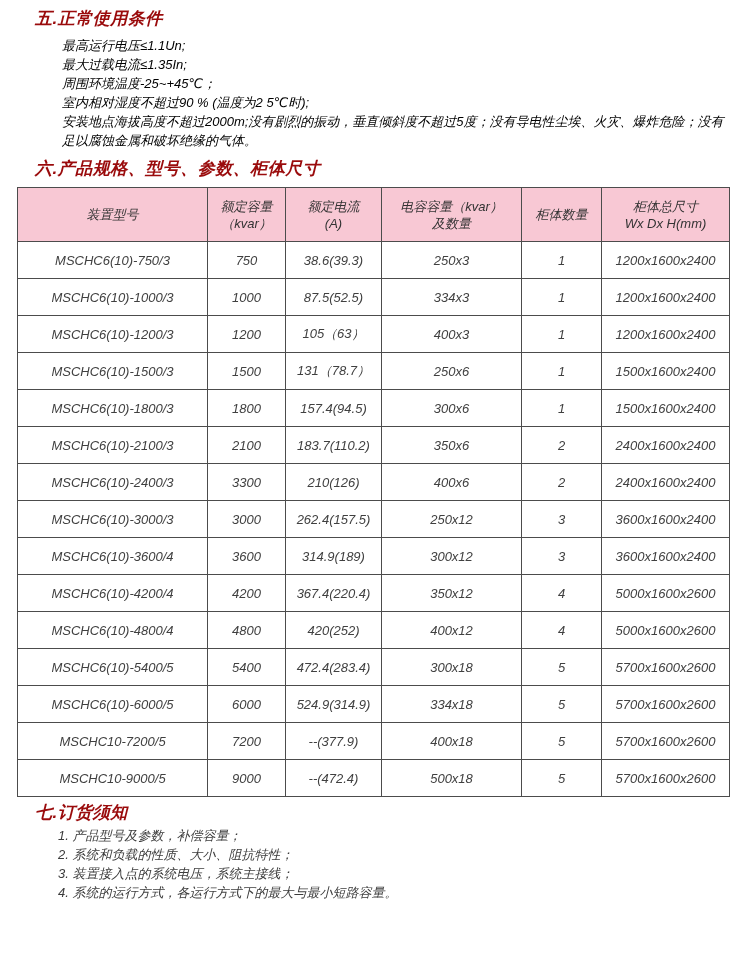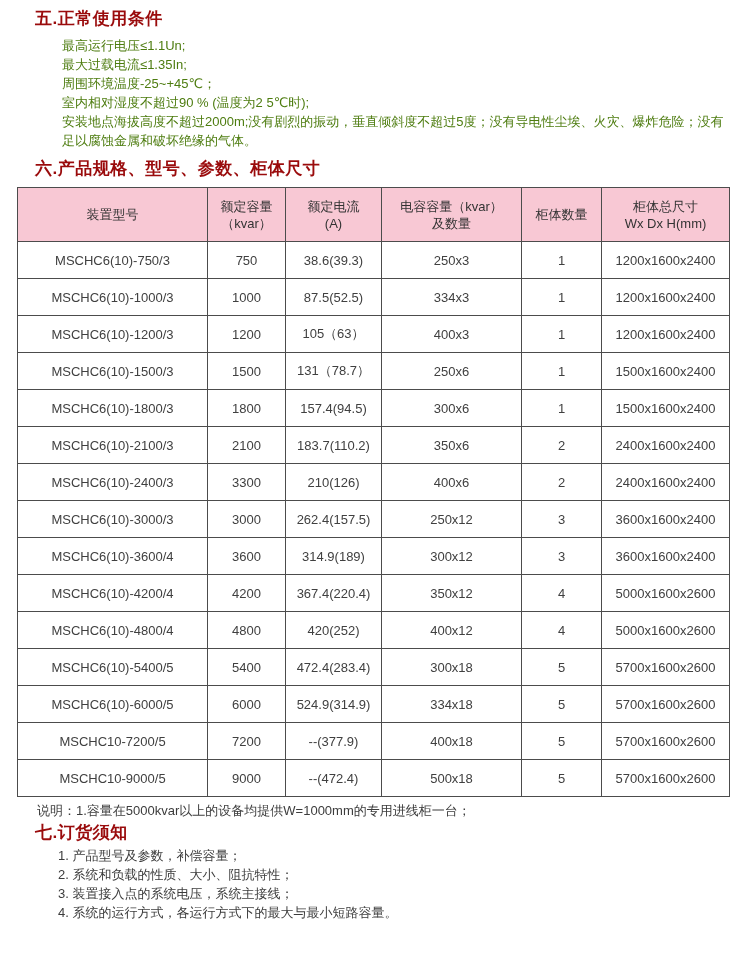--- a/index.html
+++ b/index.html
@@ -4,40 +4,40 @@
 <style>
   html, body { margin: 0; padding: 0; }
   body {
     width: 750px; height: 980px;
     background: #ffffff;
     overflow: hidden;
     font-family: "Liberation Sans", "DejaVu Sans", sans-serif;
     color: #3a3a3a;
     -webkit-font-smoothing: antialiased;
   }
-  .page { position: relative; width: 750px; height: 980px; }
+  .page { position: relative; width: 750px; height: 980px; font-style: italic; }
 
   h2.sec {
     color: #9a0b0c;
     font-size: 17px;
     font-weight: bold;
     margin: 0 0 0 35px;
     line-height: 20px;
     letter-spacing: 0.5px;
   }
   #sec5-heading { padding-top: 9px; }
 
   ul.cond-list {
     list-style: none;
     margin: 7px 0 0 62px;
     padding: 0;
     width: 668px;
     font-size: 13px;
     line-height: 19px;
-    color: #4d7c0f;
+    color: #000000;
   }
 
   #sec6-heading { margin-top: 9px; }
 
   table.spec {
     margin: 8px 0 0 17px;
     border-collapse: collapse;
     width: 712px;
     table-layout: fixed;
   }
@@ -251,21 +251,20 @@
           <td>9000</td>
           <td>--(472.4)</td>
           <td>500x18</td>
           <td>5</td>
           <td>5700x1600x2600</td>
         </tr>
       </tbody>
   </table>
 
   <div class="notes">
-    <p>说明：1.容量在5000kvar以上的设备均提供W=1000mm的专用进线柜一台；</p>
   </div>
 
   <h2 class="sec" id="sec7-heading">七.订货须知</h2>
 
   <ul class="order-list">
       <li>1.  产品型号及参数，补偿容量；</li>
       <li>2.  系统和负载的性质、大小、阻抗特性；</li>
       <li>3.  装置接入点的系统电压，系统主接线；</li>
       <li>4.  系统的运行方式，各运行方式下的最大与最小短路容量。</li>
     </ul>

